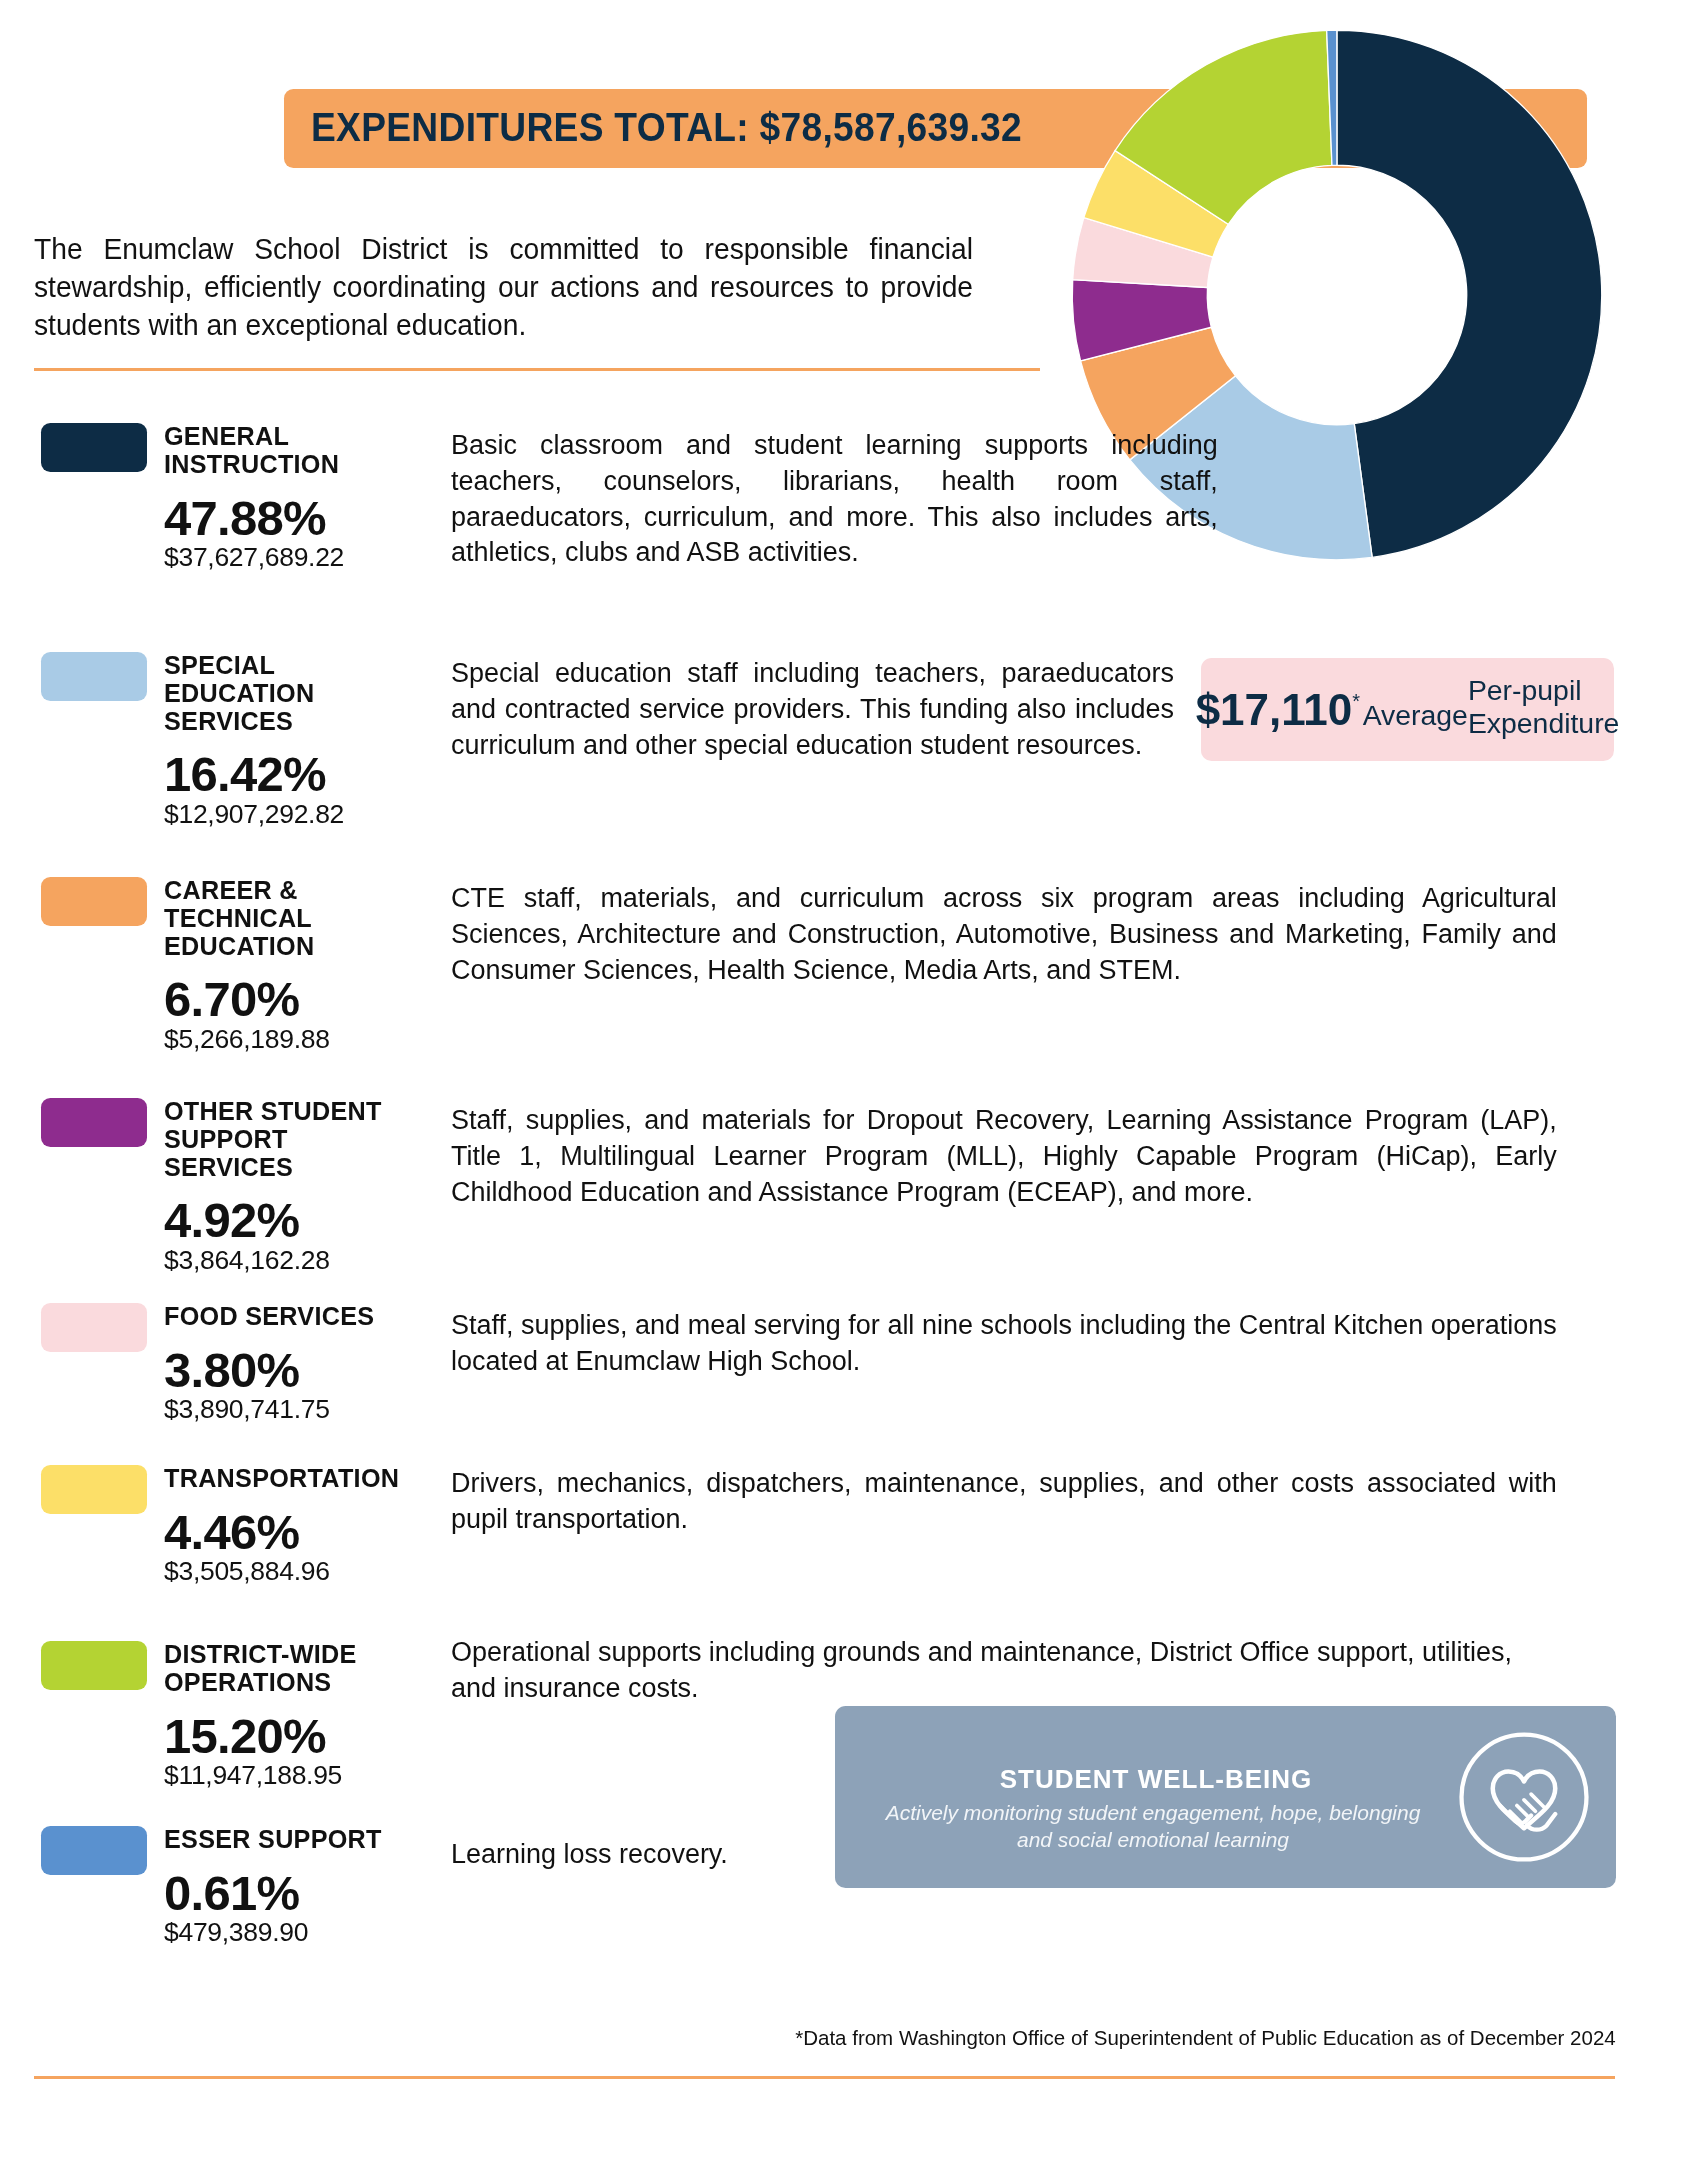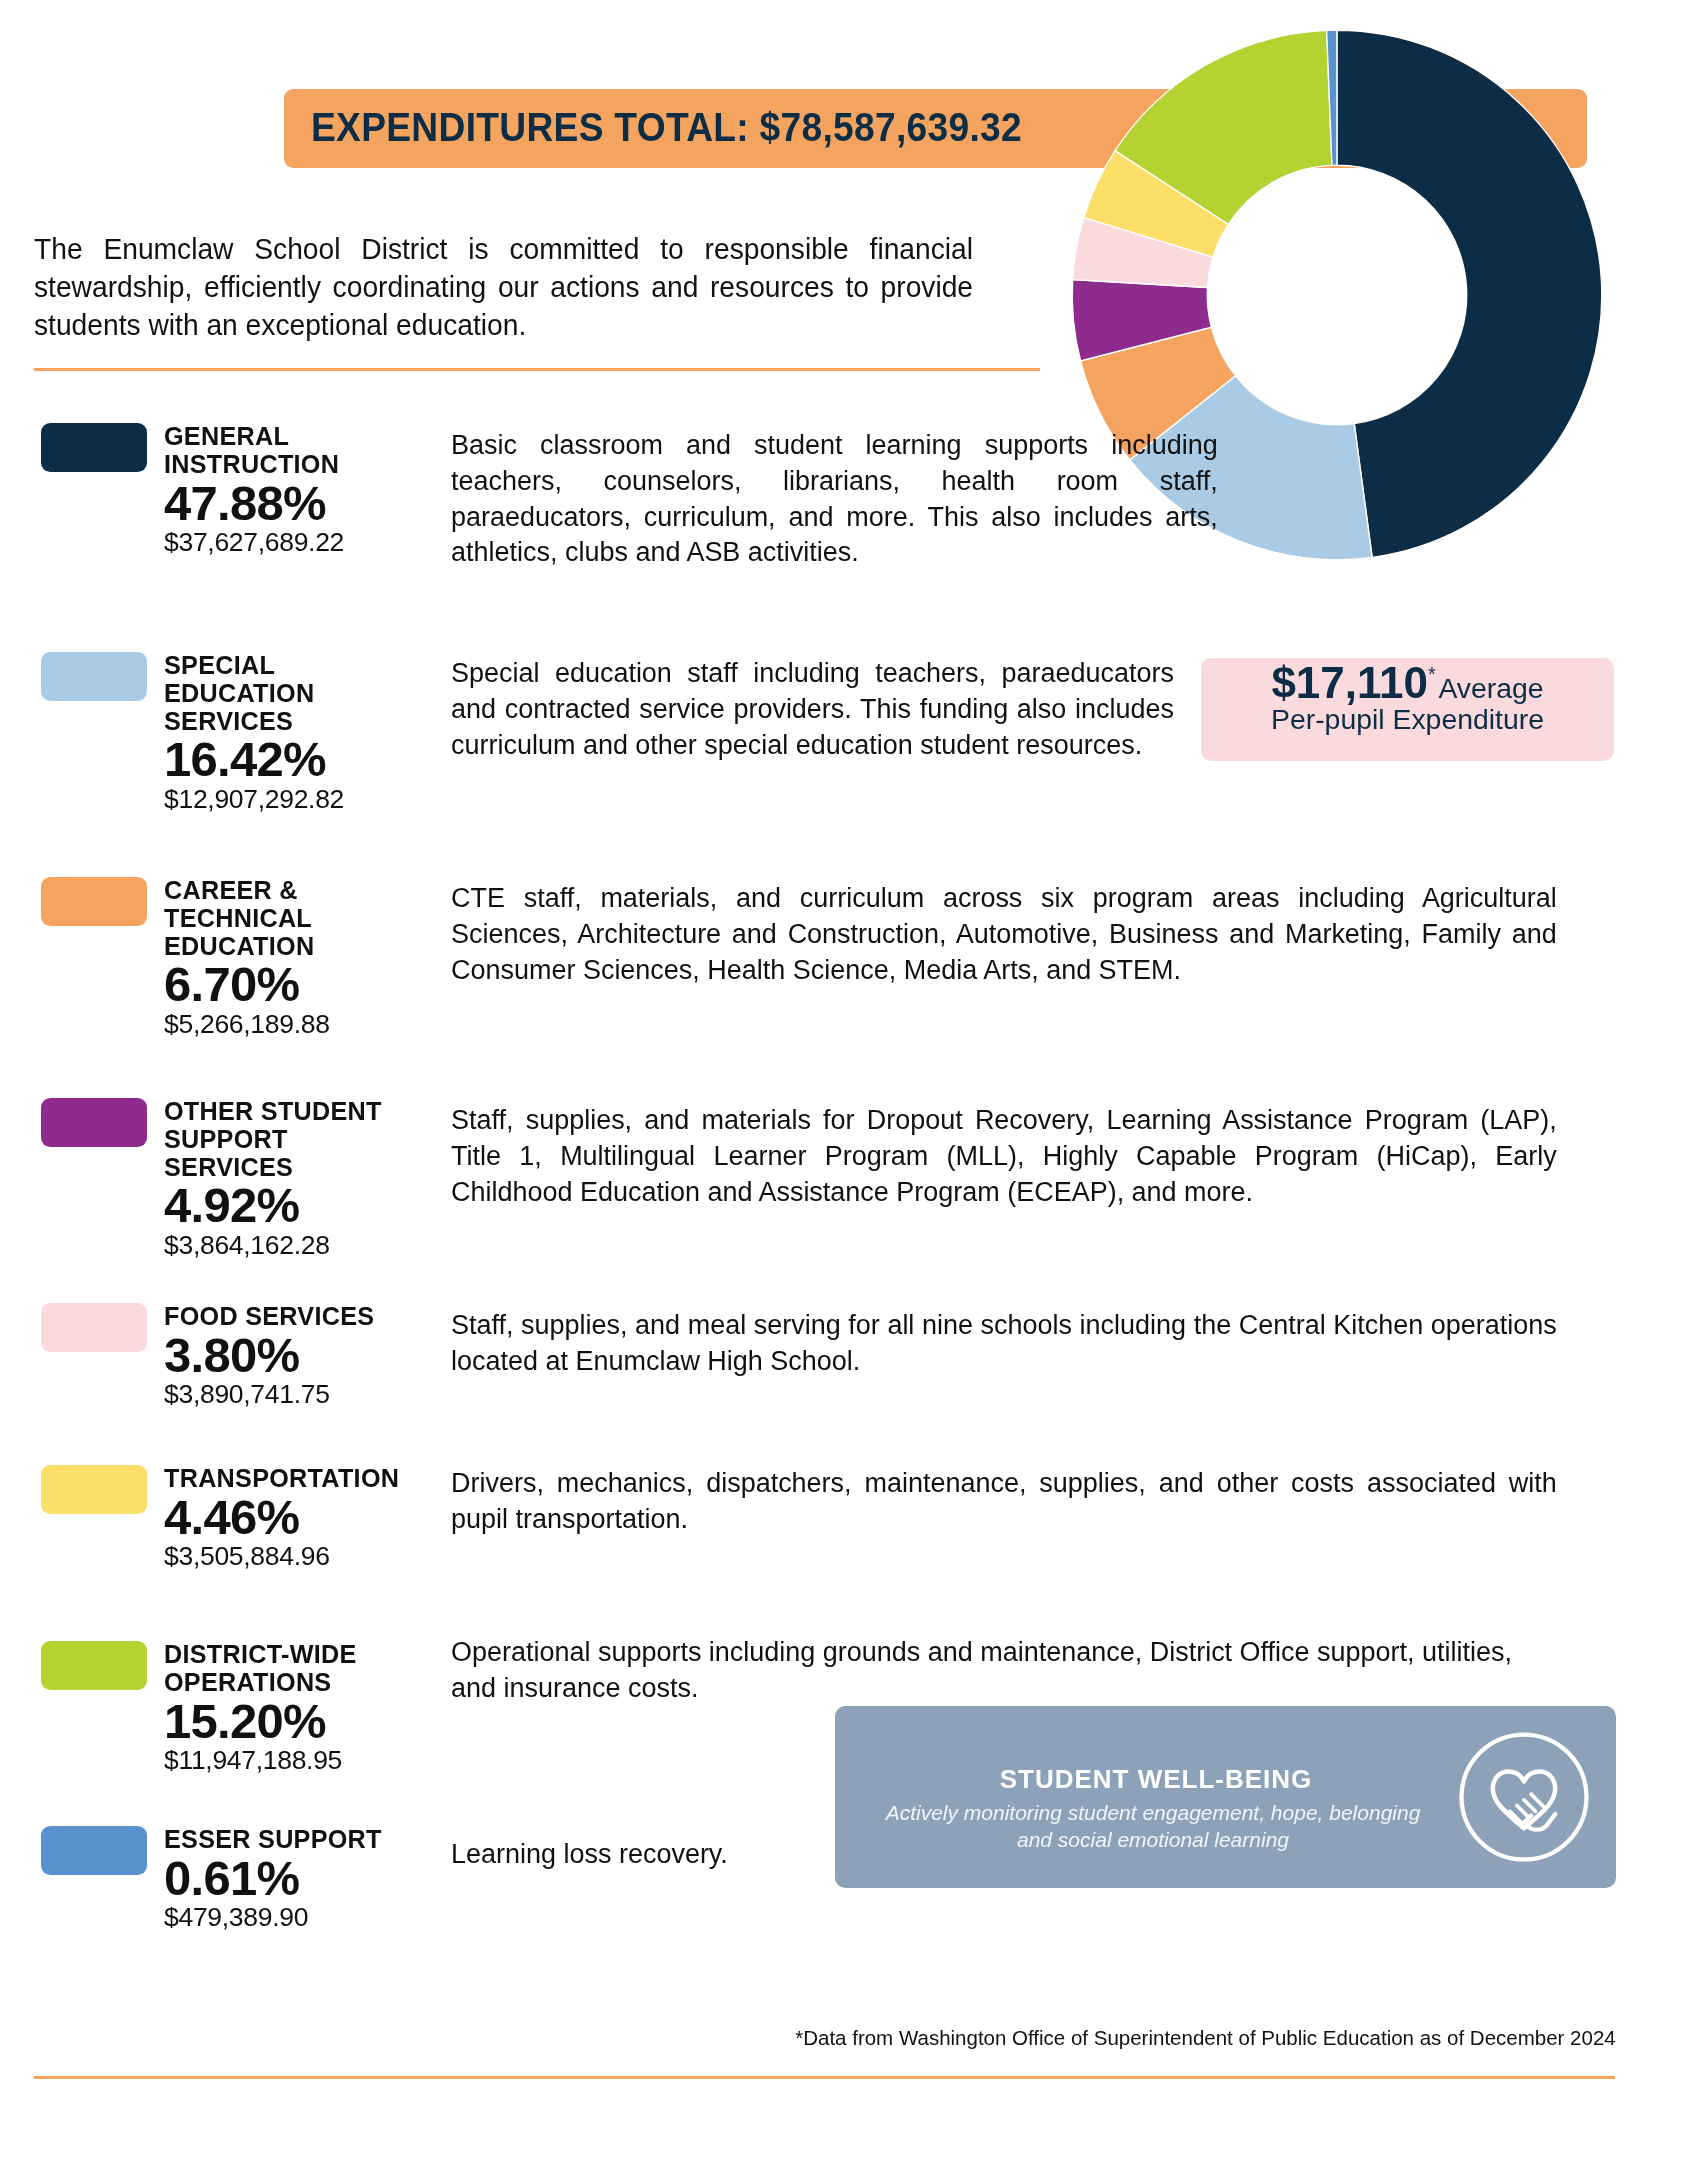--- a/index.html
+++ b/index.html
@@ -53,41 +53,41 @@
   .cat-block { position: absolute; left: 164px; width: 265px; }
   .cat-name {
     font-family: "Liberation Sans Narrow", "Liberation Sans", sans-serif;
     font-weight: 700; font-size: 26.5px; line-height: 1.05;
     letter-spacing: 0.3px; color: #111; text-transform: uppercase;
     transform: scaleX(0.95); transform-origin: left top;
   }
   .cat-pct {
     font-family: "Liberation Sans", sans-serif;
     font-weight: 700; font-size: 49px; line-height: 1.0;
-    color: #111; margin-top: 0; letter-spacing: -0.7px;
+    color: #111; margin-top: 15px; letter-spacing: -0.7px;
   }
   .cat-amt {
     font-family: "Liberation Sans", sans-serif;
     font-size: 26.5px; line-height: 1.05; color: #111; margin-top: 1.3px;
     letter-spacing: -0.3px;
   }
   .desc {
     position: absolute;
     font-family: "Liberation Sans Narrow", "Liberation Sans", sans-serif;
     font-size: 28.4px; line-height: 1.26; color: #111;
     text-align: justify;
     transform: scaleX(0.95); transform-origin: left top;
   }
   .desc.nojust { text-align: left; }
 
   
   .pupil-box {
     position: absolute; left: 1201px; top: 658px; width: 413px; height: 103px;
     background: #fadadd; border-radius: 10.6px; z-index: 6;
-    display: flex; flex-direction: column; align-items: center; justify-content: flex-start;
+    display: flex; flex-direction: row; align-items: center; justify-content: center;
   }
   .pupil-line1 { display: flex; align-items: baseline; white-space: nowrap; }
   .pupil-amt {
     font-family: "Liberation Sans Narrow", "Liberation Sans", sans-serif;
     font-weight: 700; font-size: 44px; color: #0d2c45; letter-spacing: 0px;
   }
   .pupil-star { font-size: 20px; color: #0d2c45; vertical-align: super; position: relative; top: -17px; }
   .pupil-avg { font-size: 28.4px; color: #0d2c45; margin-left: 2.6px; }
   .pupil-line2 { font-size: 28.4px; color: #0d2c45; margin-top: -5.3px; }
 

